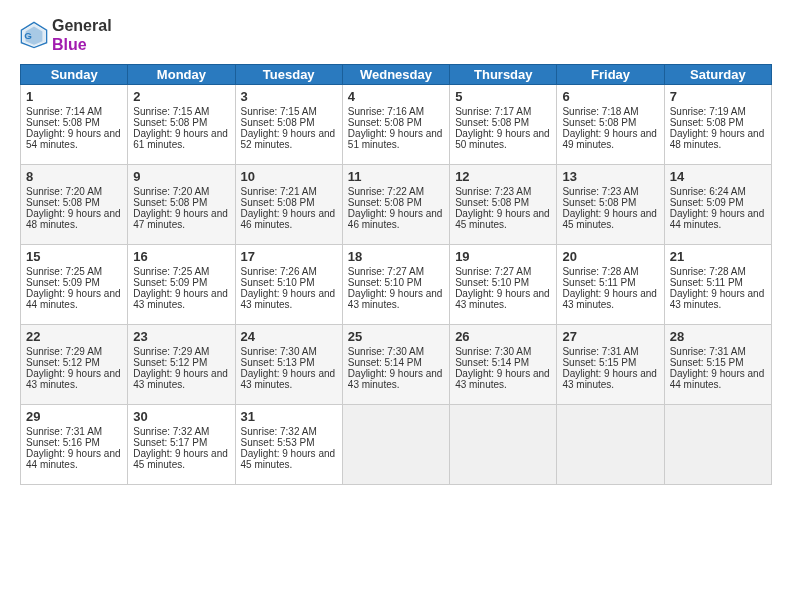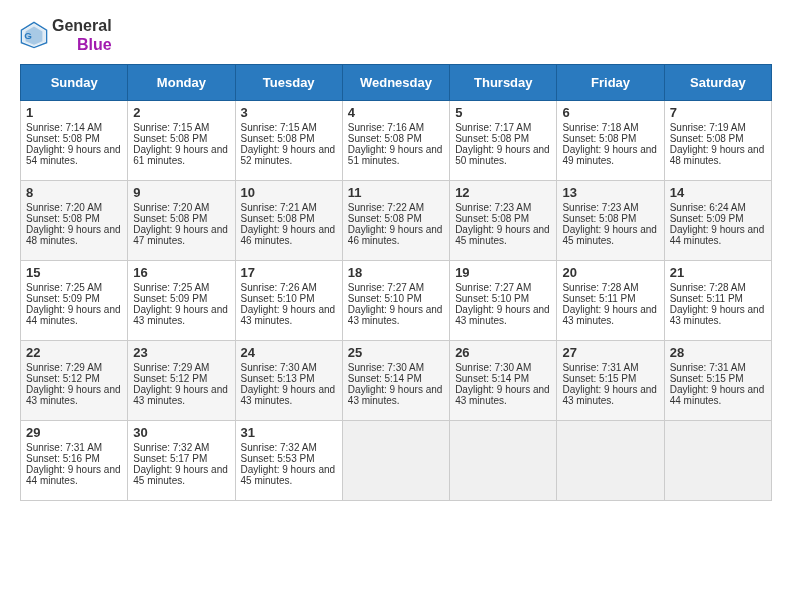--- a/index.html
+++ b/index.html
@@ -44,21 +44,21 @@
     }
     table {
       width: 100%;
       border-collapse: collapse;
       table-layout: fixed;
     }
     thead tr th {
       background-color: #2a7abf;
       color: #fff;
       text-align: center;
-      padding: 10px 4px;
+      padding: 2px 4px;
       font-size: 13px;
       font-weight: bold;
       border: 1px solid #1a5f9a;
     }
     tbody tr td {
       vertical-align: top;
       border: 1px solid #ccc;
       padding: 4px 5px;
       font-size: 10px;
       color: #333;
@@ -83,21 +83,21 @@
 
 <div class="container">
   <div class="header-row">
     <div class="logo">
       <svg class="logo-icon" viewBox="0 0 40 40">
         <polygon points="20,4 36,14 36,30 20,36 4,30 4,14" fill="#2a7abf" opacity="0.15"></polygon>
         <polygon points="20,2 38,13 38,31 20,38 2,31 2,13" fill="none" stroke="#2a7abf" stroke-width="2"></polygon>
         <polygon points="20,8 32,15 32,29 20,34 8,29 8,15" fill="#2a7abf" opacity="0.3"></polygon>
         <text x="6" y="26" font-size="14" font-weight="bold" fill="#2a7abf">G</text>
       </svg>
-      <div style="line-height:1.2;text-align:right;">
+      <div style="line-height:1.2;">
         <div style="font-size:16px;font-weight:bold;color:#333;">General</div>
         <div style="font-size:16px;font-weight:bold;color:#a21caf;">Blue</div>
       </div>
     </div>
     <div class="title-block">
       <div class="month-title"></div>
       <div class="location"></div>
     </div>
   </div>
 

